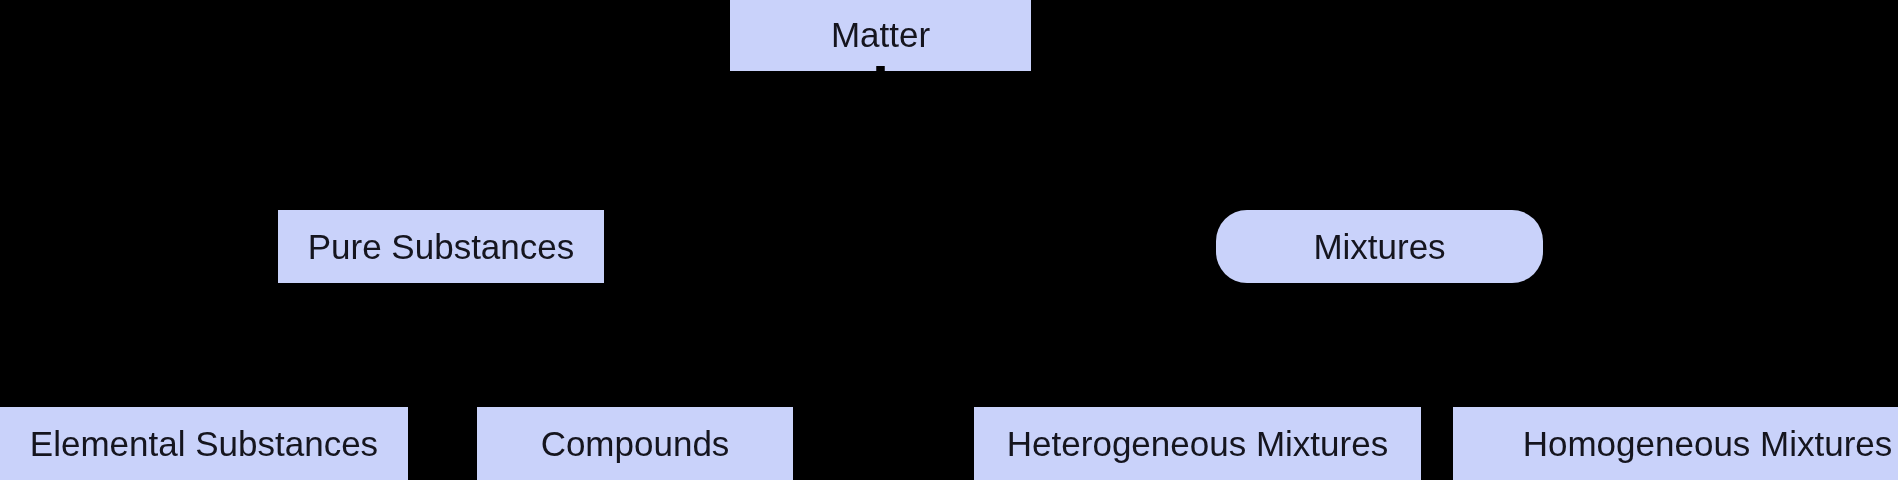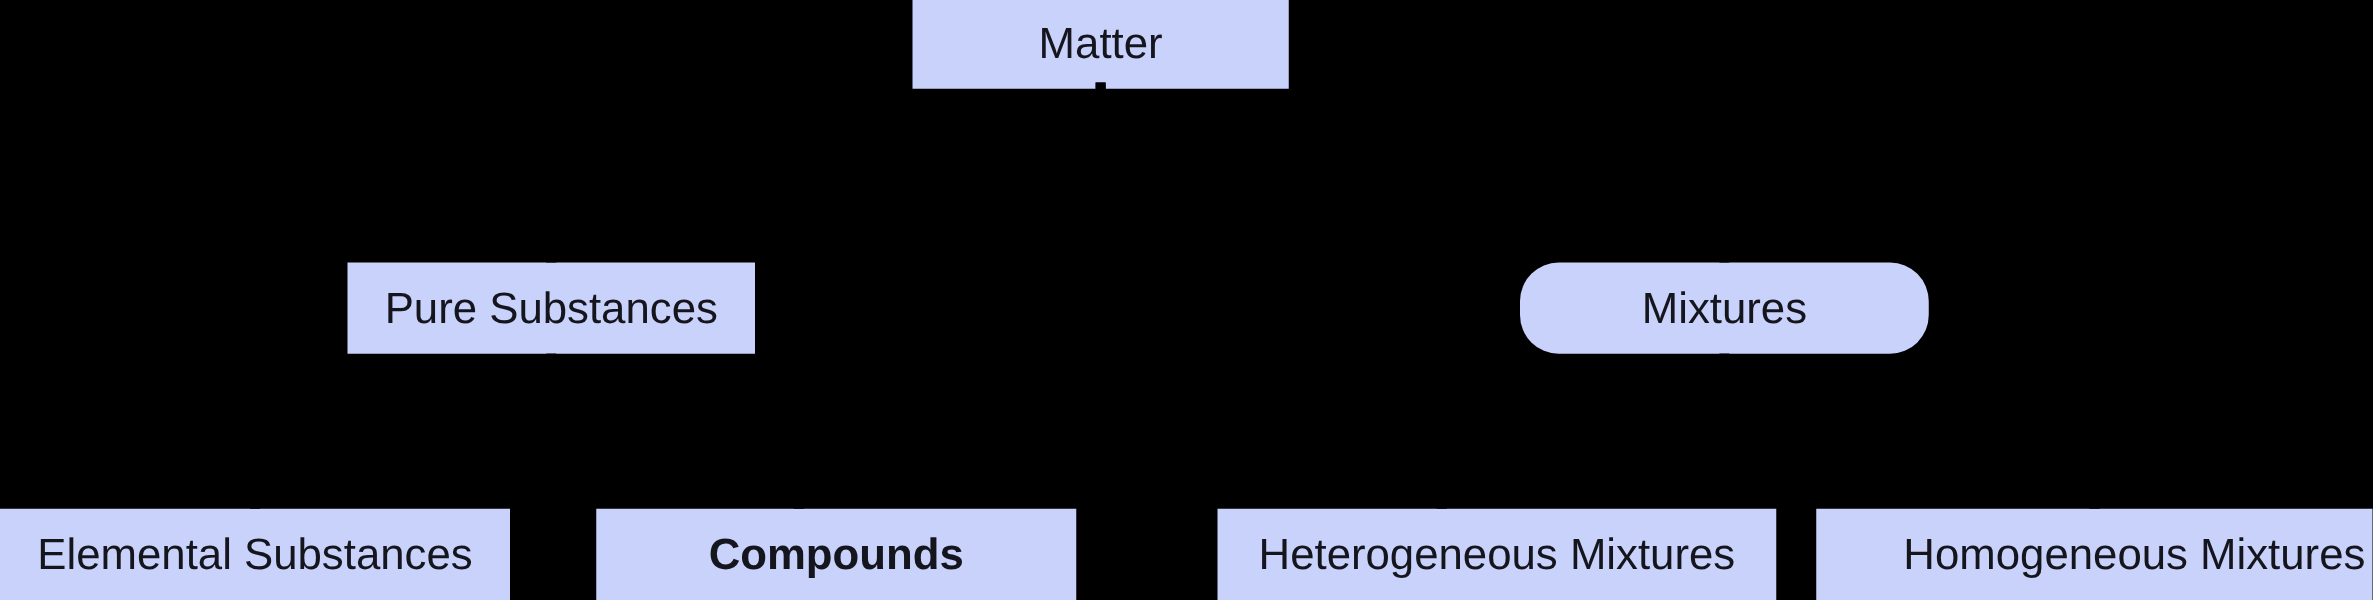--- a/index.html
+++ b/index.html
@@ -30,21 +30,21 @@
     justify-content:center;
     font-size:35px;
     line-height:1;
     white-space:nowrap;
     z-index:1;
   }
   .node-matter       {left:730px;  top:-2px;  width:301px;}
   .node-pure         {left:278px;  top:210px; width:326px;text-align:center;}
   .node-mixtures     {left:1216px; top:210px; width:327px;border-radius:31px;}
   .node-elemental    {left:0px;    top:407px; width:408px;align-items:center;}
-  .node-compounds    {left:477px;  top:407px; width:384px;font-weight:bold;}
+  .node-compounds    {left:477px;  top:407px; width:316px;}
   .node-hetero       {left:930px;  top:407px; width:447px;margin-left:44px;}
   .node-homo         {left:1453px; top:407px; width:509px;}
   .edges{
     position:absolute;
     left:0;top:0;
     width:1898px;height:480px;
     z-index:2;               
     pointer-events:none;
   }
   .edges path{

